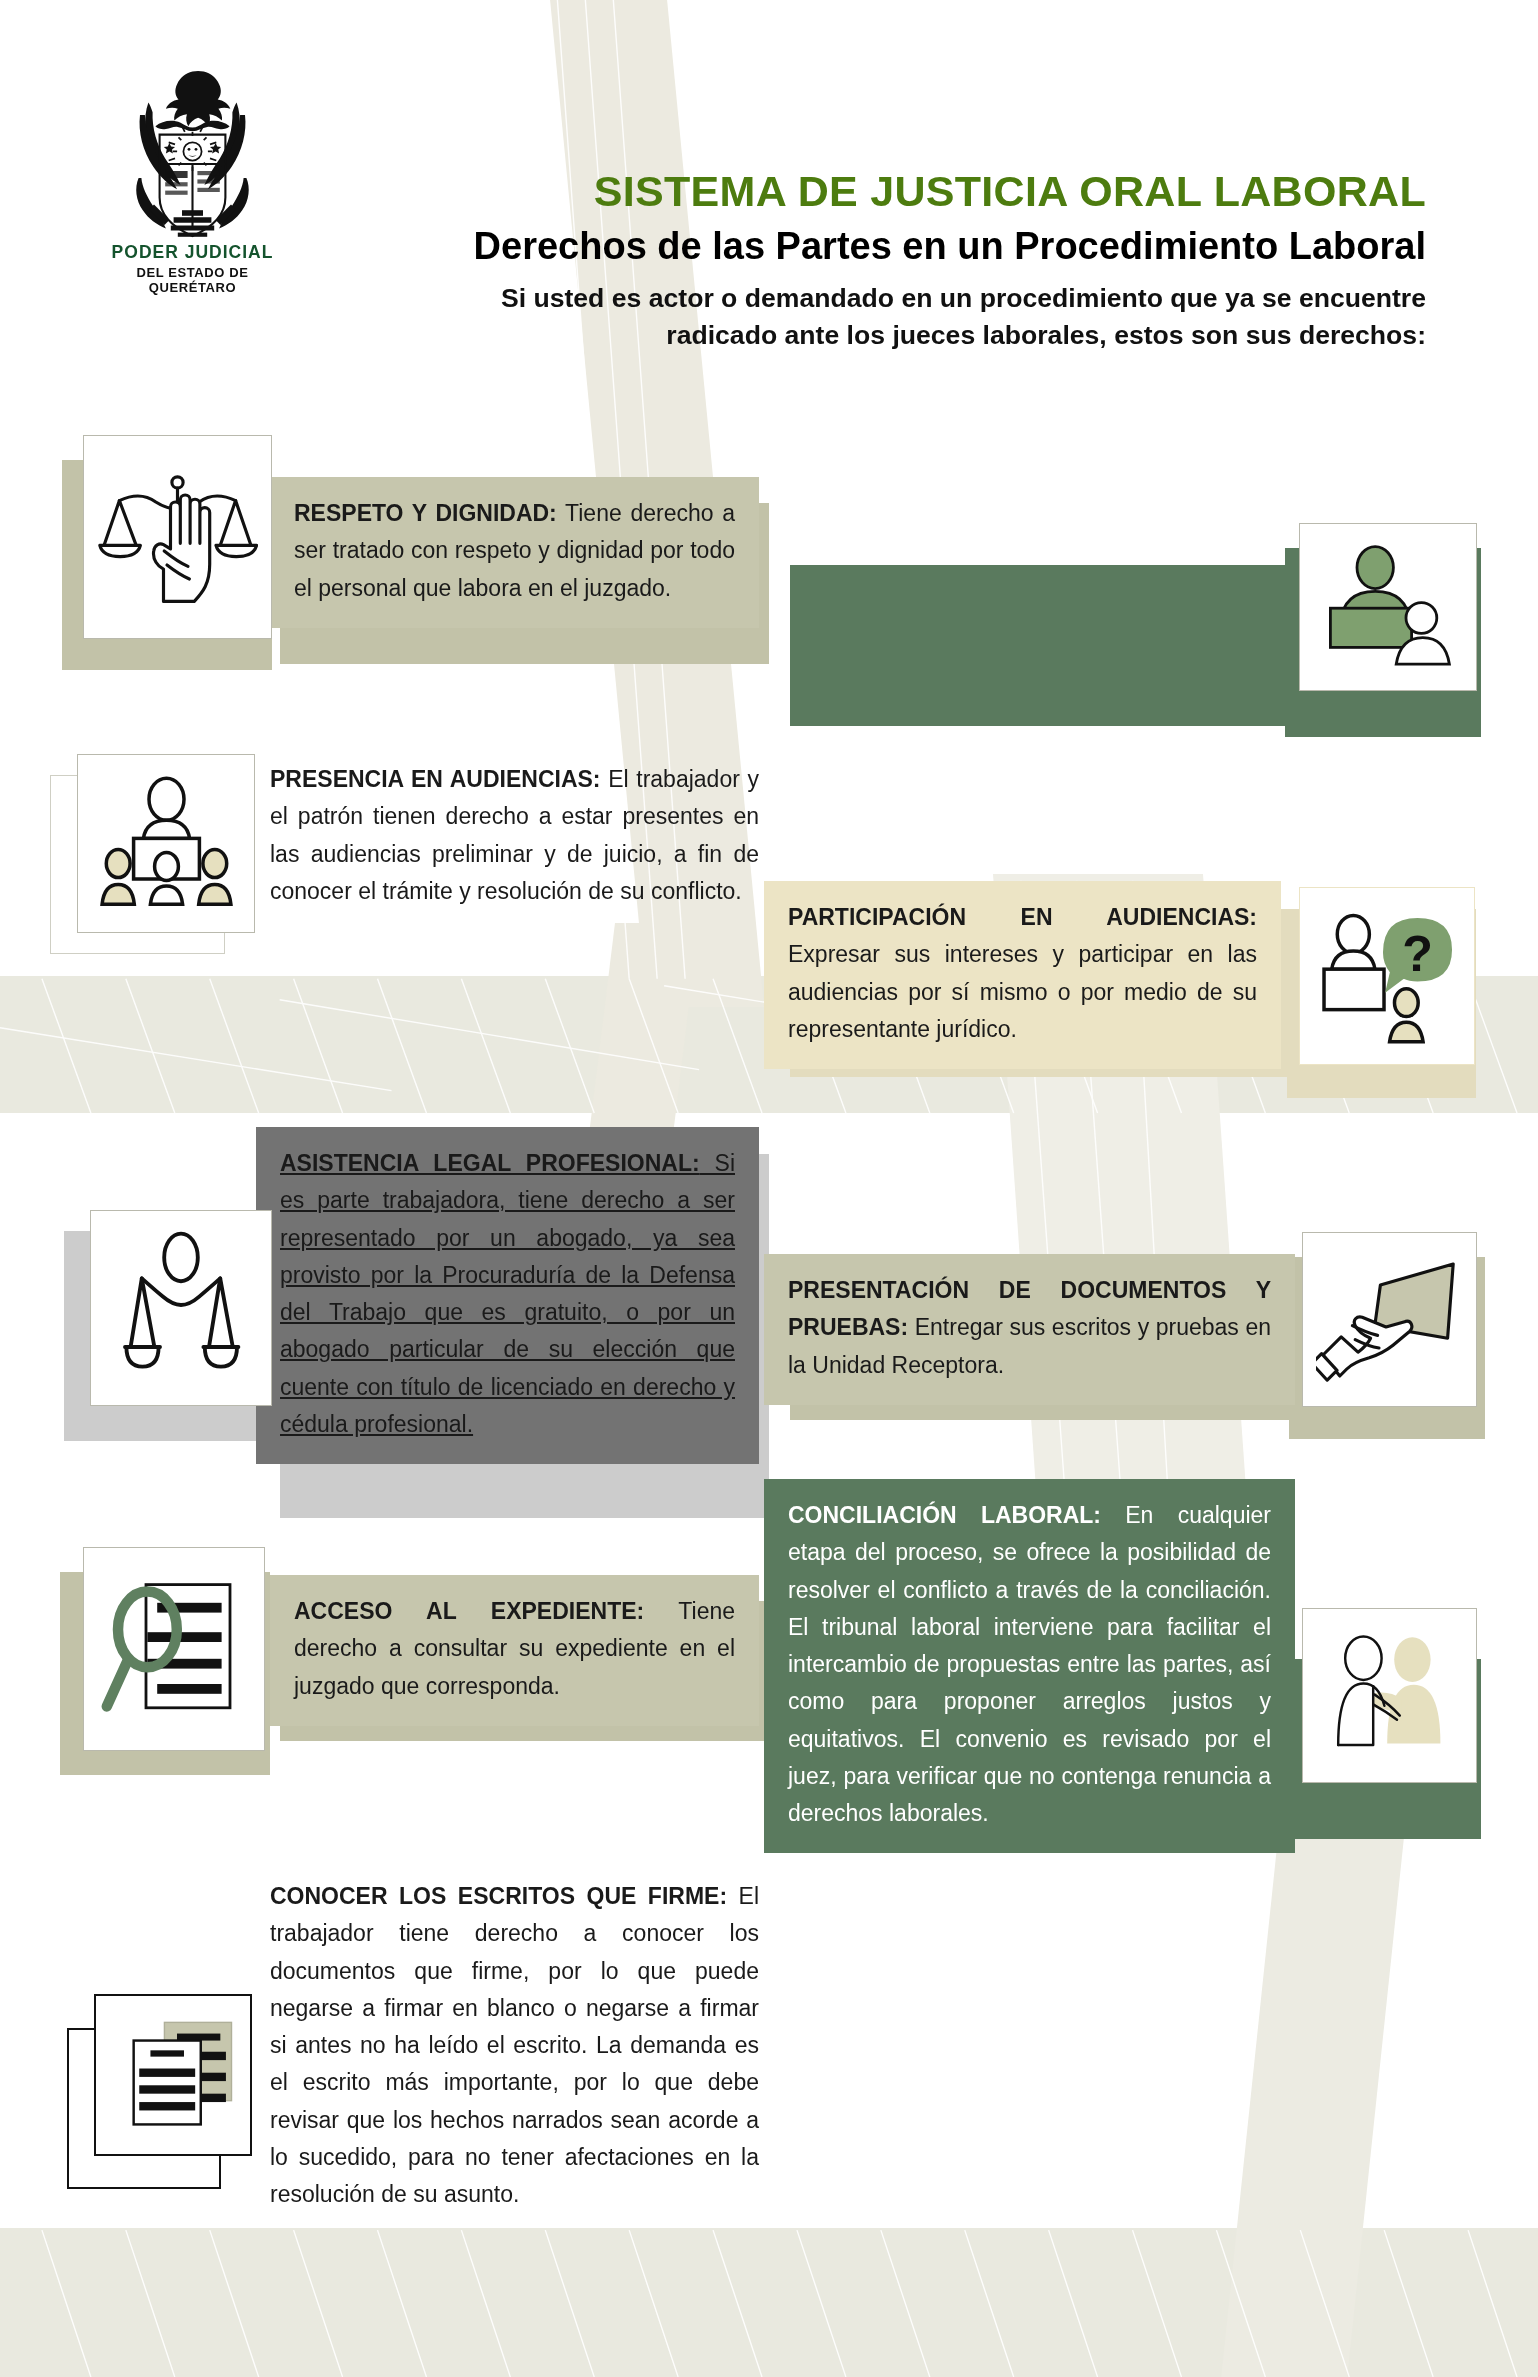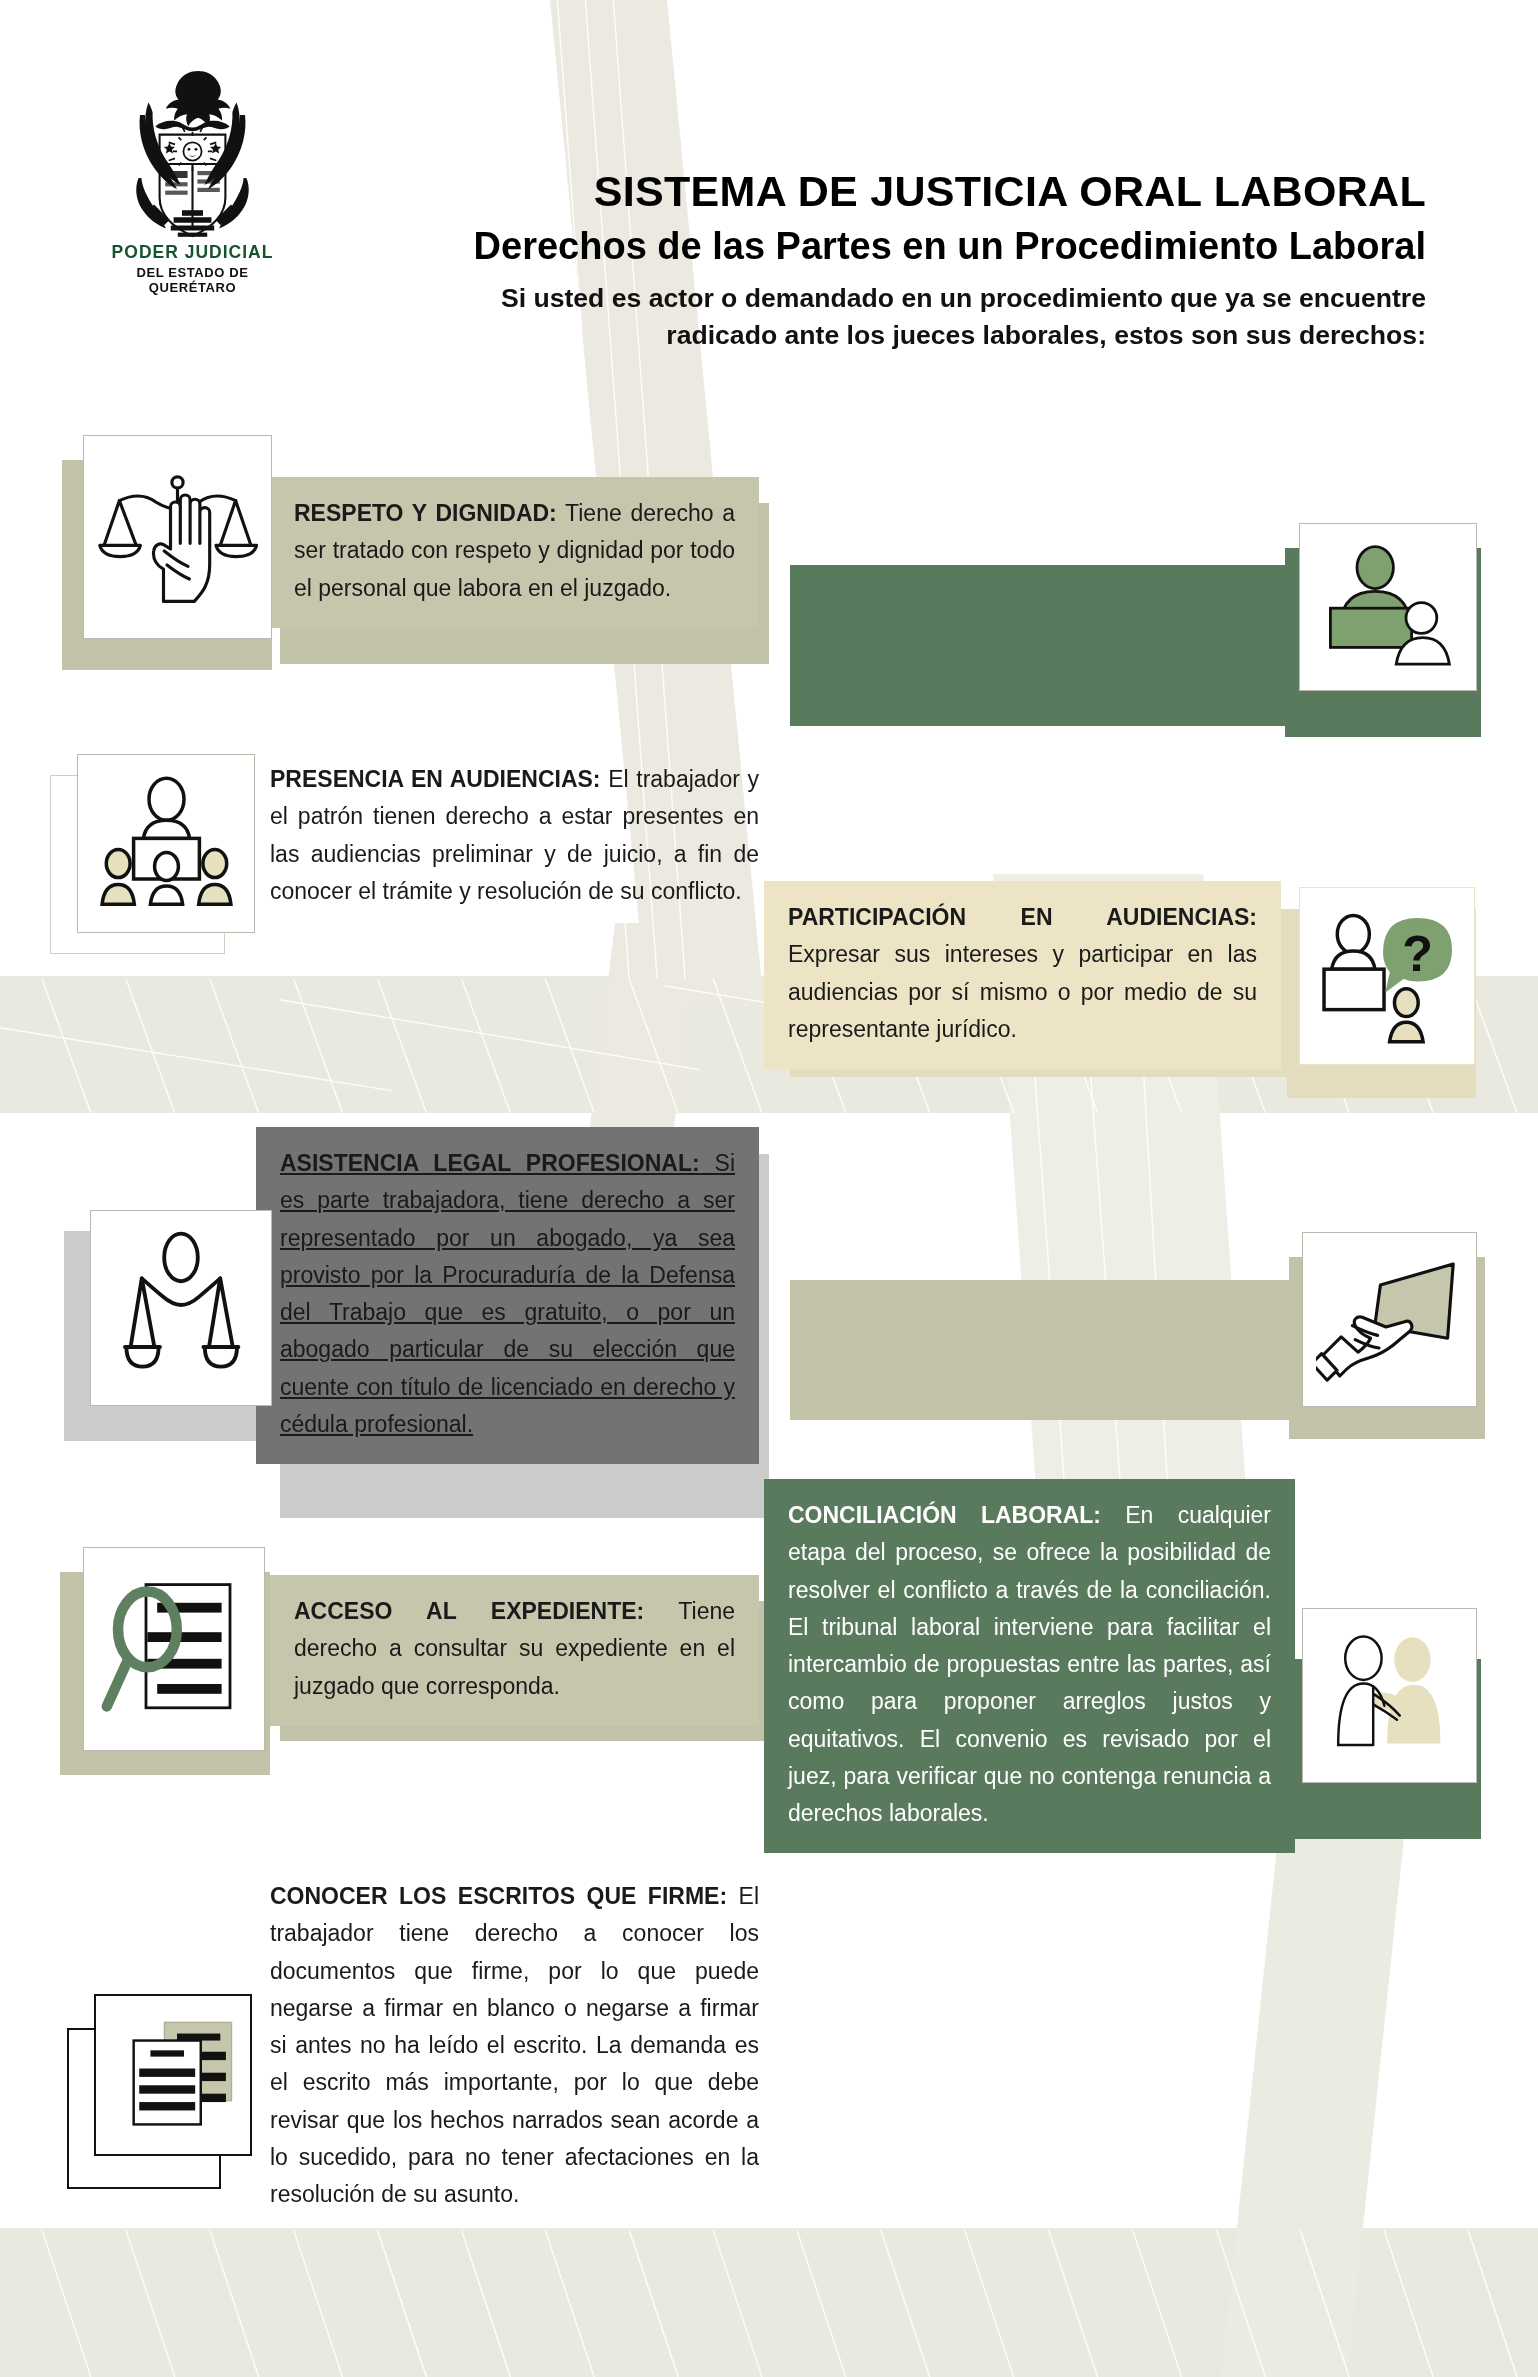--- a/index.html
+++ b/index.html
@@ -63,21 +63,21 @@
     color: #14532d; margin-top: 1.4px;
   }
   .logo-l2 {
     font-family: "Liberation Sans", sans-serif;
     font-weight: bold; font-size: 13px; letter-spacing: 0.6px;
     color: #111; margin-top: 1.4px;
   }
 
   .titles { position: absolute; right: 112px; top: 168px; width: 1091px; text-align: right; }
   .t-main {
-    font-size: 43px; font-weight: bold; color: #000000;
+    font-size: 43px; font-weight: bold; color: #4d7c0f;
     letter-spacing: 0.3px; line-height: 1.08;
   }
   .t-sub {
     font-size: 38px; font-weight: bold; color: #000000;
     margin-top: 11.2px; line-height: 1.1;
   }
   .t-lead {
     font-size: 26.6px; font-weight: bold; color: #111;
     margin-top: 12.6px; line-height: 1.4;
   }
@@ -316,20 +316,23 @@
         <path d="M20 170 h50 M132 170 h50"></path>
       </g>
     </svg>
   </div>
   <div class="shadow bg-grey-d" style="left:280px; top:1154px; width:489px; height:364px;"></div>
   <div class="txtbox bg-grey" style="left:256px; top:1127px; width:503px;">
     <b>ASISTENCIA LEGAL PROFESIONAL:</b><span> Si es parte trabajadora, tiene derecho a ser representado por un abogado, ya sea provisto por la Procuraduría de la Defensa del Trabajo que es gratuito, o por un abogado particular de su elección que cuente con título de licenciado en derecho y cédula profesional.</span>
   </div>
 
   <div class="shadow bg-khaki-d" style="left:790px; top:1280px; width:559px; height:140px;"></div>
+  <div class="txtbox bg-khaki" style="left:764px; top:1254px; width:531px;">
+    <b>PRESENTACIÓN DE DOCUMENTOS Y PRUEBAS:</b><span> Entregar sus escritos y pruebas en la Unidad Receptora.</span>
+  </div>
   <div class="shadow bg-khaki-d" style="left:1289px; top:1257px; width:196px; height:182px;"></div>
   <div class="iconcard" style="left:1302px; top:1232px; width:175px; height:175px;">
     <svg width="147" height="140" viewBox="0 0 210 200">
       <path d="M92 50 L196 20 L188 126 L84 108 z" fill="#c6c6ad" stroke="#111" stroke-width="4.5" stroke-linejoin="round"></path>
       <g fill="#ffffff" stroke="#111" stroke-width="4.5" stroke-linejoin="round" stroke-linecap="round">
         <path d="M10 150 l26 -26 l24 22 c8 -6 14 -12 18 -20 c-10 -4 -18 -10 -22 -18
                  c-4 -8 2 -14 10 -12 l34 14 l28 -8 c8 -2 12 8 6 14 l-24 20 c-10 8 -22 14 -34 18
                  c-14 4 -24 8 -32 16 l-10 10 z"></path>
         <path d="M52 108 q20 10 36 14 M56 128 q20 10 34 12"></path>
         <path d="M8 148 l22 24 -14 14 -22 -24 z"></path>

